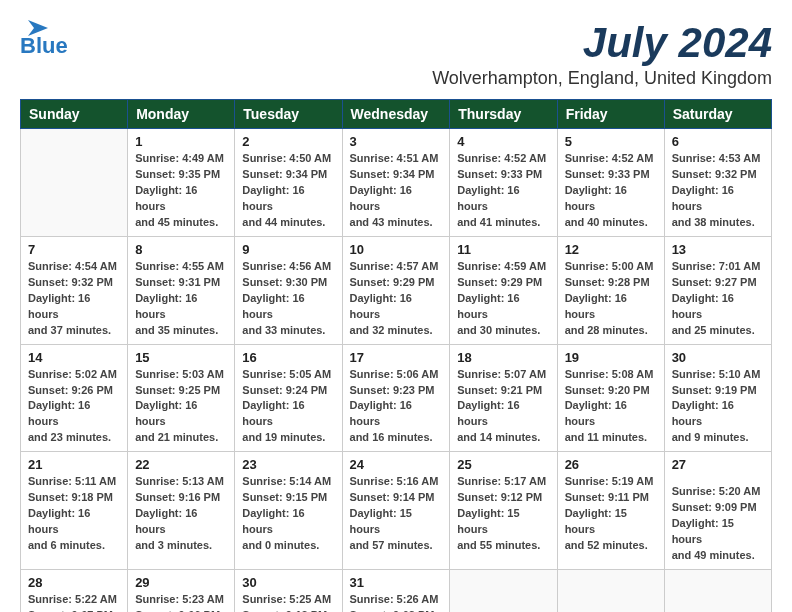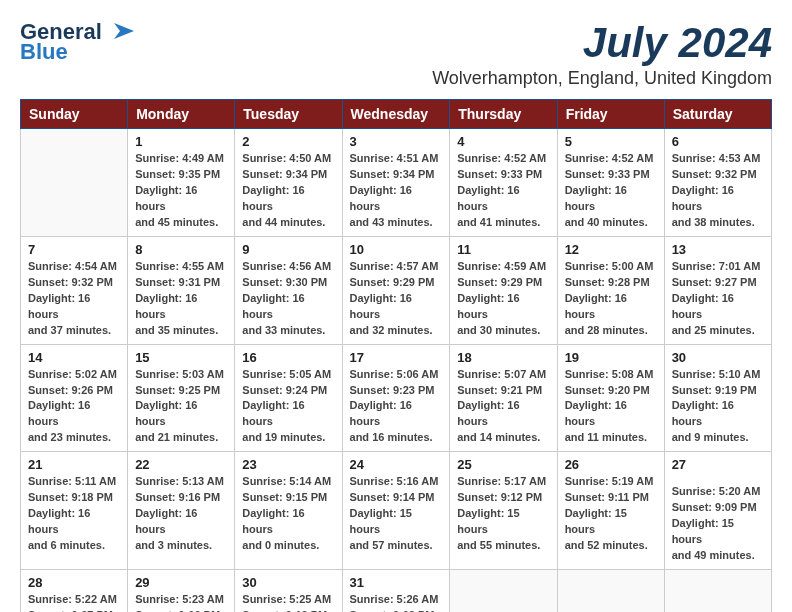--- a/index.html
+++ b/index.html
@@ -35,21 +35,21 @@
       font-size: 18px;
       color: #333;
       margin-top: 2px;
     }
     .calendar-table {
       width: 100%;
       border-collapse: collapse;
       border: 1px solid #ccc;
     }
     .calendar-table th {
-      background-color: #7f1d1d;
+      background-color: #14532d;
       color: #fff;
       text-align: left;
       padding: 6px 8px;
       font-size: 14px;
       border: 1px solid #1a5090;
     }
     .calendar-table td {
       vertical-align: top;
       padding: 5px 7px;
       border: 1px solid #ccc;
@@ -74,21 +74,20 @@
       line-height: 1.45;
       font-weight: bold;
     }
   </style>
 </head>
 <body>
 
 <div class="header-area">
   <div class="logo">
     <div style="display:flex; align-items:center; gap:4px;">
-      <span style="font-size:22px; font-weight:bold; color:#1a3a5c; line-height:1.1;">General</span>
       <svg width="28" height="18" viewBox="0 0 28 18">
         <polygon points="8,0 28,8 8,16 14,8" fill="#2878c0"></polygon>
       </svg>
     </div>
     <span style="font-size:22px; font-weight:bold; color:#2878c0; line-height:1.1; margin-top:-4px;">Blue</span>
   </div>
   <div class="title-area">
     <div class="month-title">July 2024</div>
     <div class="location-title">Wolverhampton, England, United Kingdom</div>
   </div>

